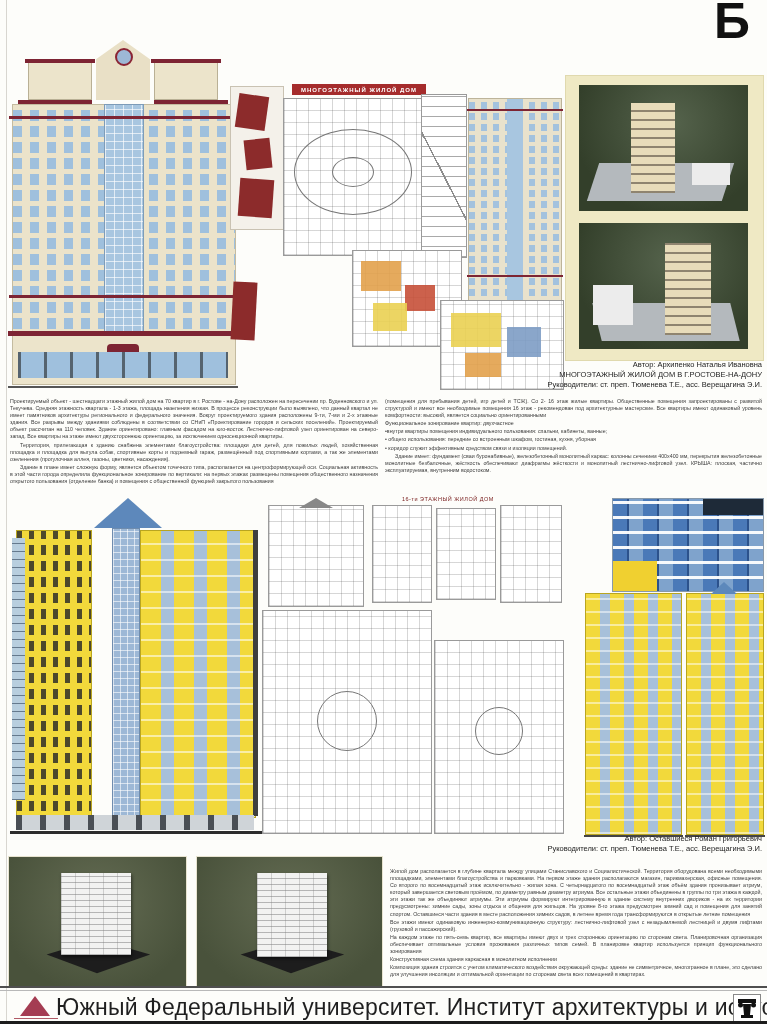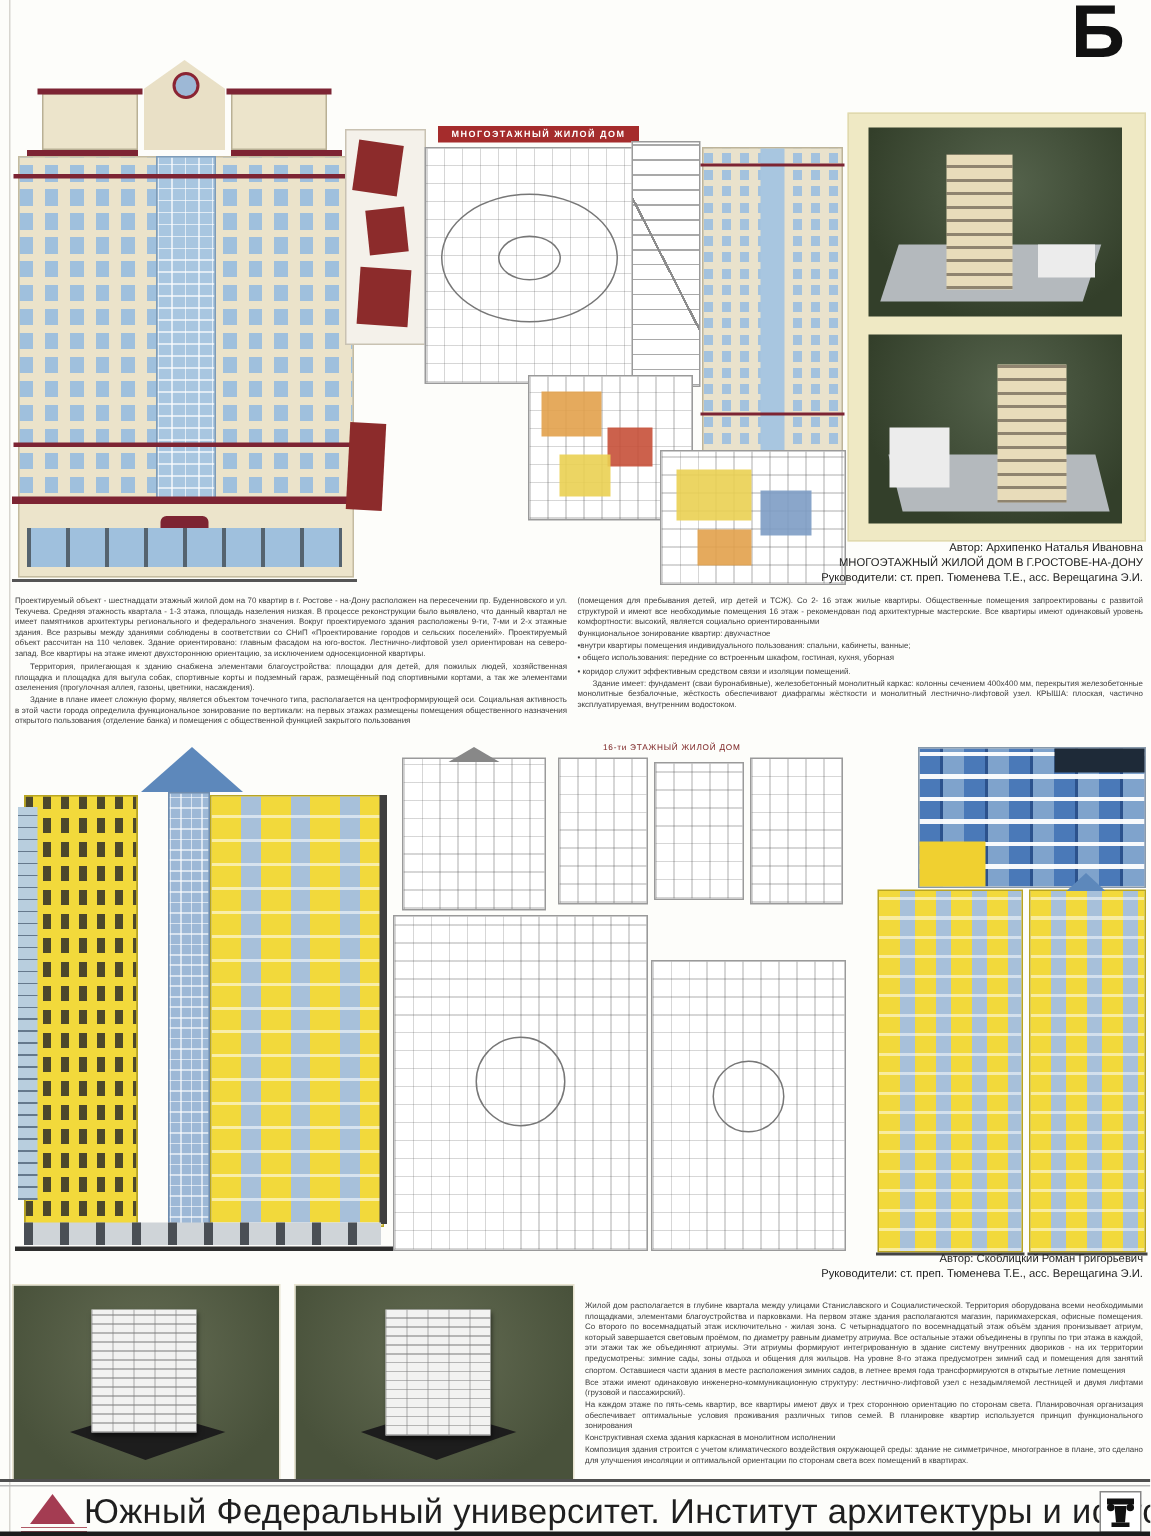--- a/index.html
+++ b/index.html
@@ -251,21 +251,21 @@
   </div>
   <div class="abs elev2" style="left:585px;top:593px;width:95px;height:240px;">
     <div class="abs elev2-ground" style="width:99px;"></div>
   </div>
   <div class="abs elev2" style="left:686px;top:593px;width:76px;height:240px;">
     <div class="abs pyr-small" style="left:24px;top:-12px;"></div>
     <div class="abs elev2-ground" style="width:80px;"></div>
   </div>
 
   <div class="abs caption" style="left:362px;top:834px;width:400px;">
-    <div>Автор: Скоблицкий Роман Григорьевич</div>
+    <div>Автор: Оставшиеся Роман Григорьевич</div>
     <div>Руководители: ст. преп.  Тюменева Т.Е., асс. Верещагина Э.И.</div>
   </div>
 
   <div class="abs photo-olive" style="left:8px;top:856px;width:177px;height:129px;">
     <div class="abs plate-dark" style="left:18px;top:14px;width:140px;height:110px;"></div>
     <div class="abs white-tower" style="left:52px;top:16px;width:70px;height:82px;"></div>
   </div>
   <div class="abs photo-olive" style="left:196px;top:856px;width:185px;height:129px;">
     <div class="abs plate-dark" style="left:24px;top:14px;width:140px;height:110px;"></div>
     <div class="abs white-tower" style="left:60px;top:16px;width:70px;height:84px;"></div>

